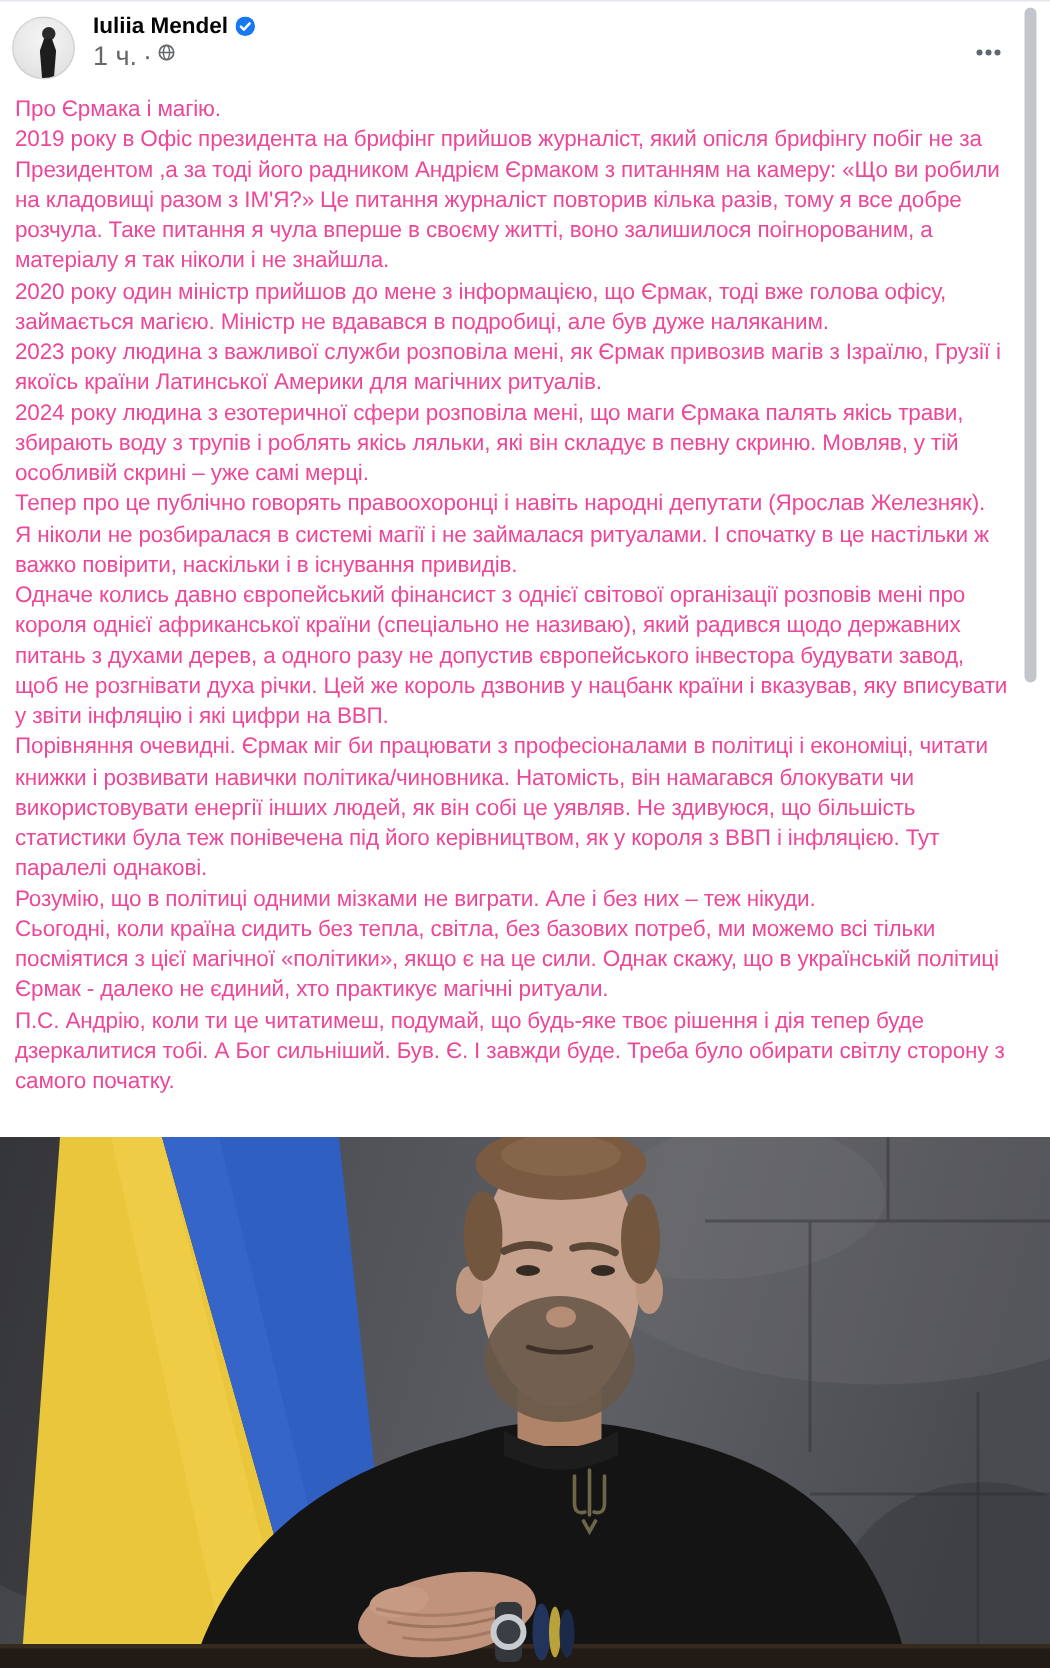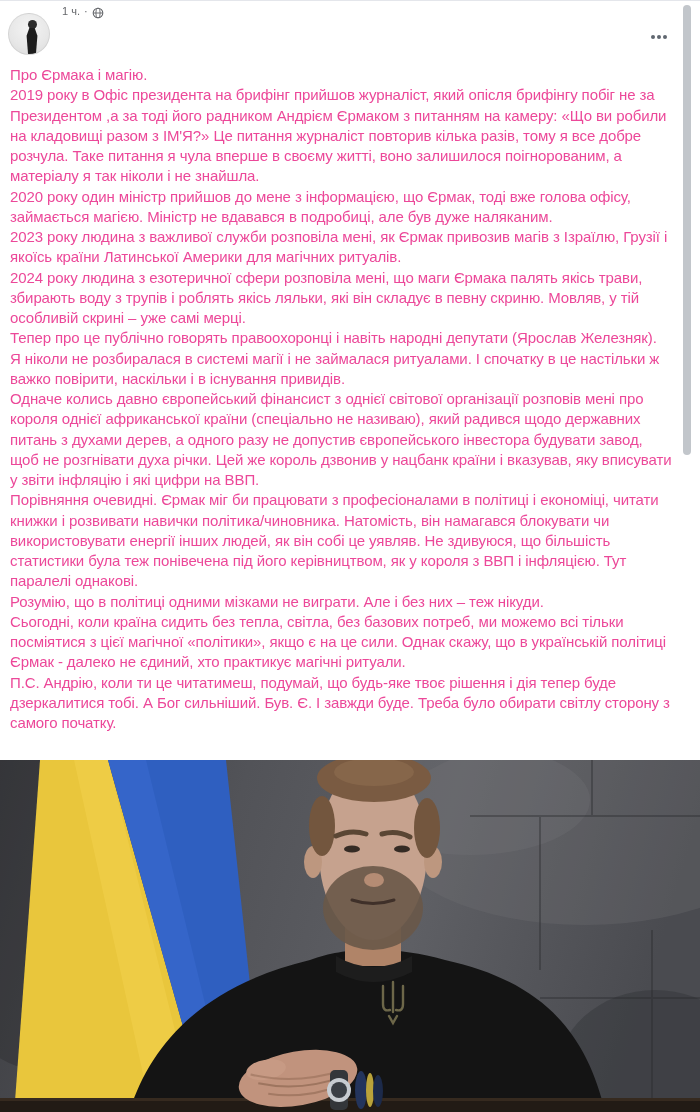--- a/index.html
+++ b/index.html
@@ -18,22 +18,22 @@
     overflow:hidden;border:1px solid rgba(0,0,0,.08);box-sizing:border-box;
   }
   .av-head{position:absolute;left:19px;top:6px;width:9px;height:9px;border-radius:50%;background:#2b2b2b;}
   .av-body{
     position:absolute;left:14px;top:14px;width:18px;height:26px;background:#1d1d1d;
     clip-path:polygon(35% 0,65% 0,80% 30%,72% 100%,28% 100%,20% 30%);
   }
   .author-line{margin-left:62px;padding-top:7px;display:flex;align-items:center;gap:5px;}
   .author-name{font-size:15px;font-weight:bold;color:#050505;line-height:19px;}
   .badge{width:13px;height:13px;display:inline-flex;flex:none;}
-  .meta-line{margin-left:62px;margin-top:2px;display:flex;align-items:flex-end;gap:4px;
-    font-size:11px;color:#65676b;line-height:16px;}
+  .meta-line{margin-left:62px;margin-top:2px;display:flex;align-items:flex-start;gap:4px;
+    font-size:18px;color:#65676b;line-height:16px;}
   .more-btn{position:absolute;right:28px;top:26px;width:26px;height:16px;display:flex;
     align-items:center;justify-content:center;gap:2px;cursor:pointer;}
   .more-btn i{width:4px;height:4px;border-radius:50%;background:#606770;display:block;}
 
   
   .post-text{
     height:689px;overflow:hidden;box-sizing:border-box;
     margin-top:10px;padding:0 26px 0 10px;
     font-size:15px;line-height:20.25px;letter-spacing:-0.1px;color:#ec4899;
     white-space:pre-line;
@@ -51,20 +51,29 @@
 </style>
 </head>
 <body>
 
 <div class="card">
 
   <div class="post-header">
     <div class="avatar">
       <div class="av-head"></div>
       <div class="av-body"></div>
+    </div>
+    <div class="author-line">
+      <span class="author-name">Iuliia Mendel</span>
+      <span class="badge">
+        <svg width="13" height="13" viewBox="0 0 16 16">
+          <circle cx="8" cy="8" r="8" fill="#1877f2"></circle>
+          <path d="M4.4 8.3 L6.9 10.8 L11.6 5.6" stroke="#ffffff" stroke-width="2" fill="none" stroke-linecap="round" stroke-linejoin="round"></path>
+        </svg>
+      </span>
     </div>
     <div class="meta-line">
       <span>1 ч.</span>
       <span>·</span>
       <span style="display:inline-flex;">
         <svg width="12" height="12" viewBox="0 0 14 14">
           <circle cx="7" cy="7" r="5.6" fill="none" stroke="#65676b" stroke-width="1.3"></circle>
           <ellipse cx="7" cy="7" rx="2.4" ry="5.6" fill="none" stroke="#65676b" stroke-width="1.1"></ellipse>
           <line x1="1.4" y1="7" x2="12.6" y2="7" stroke="#65676b" stroke-width="1.1"></line>
         </svg>

